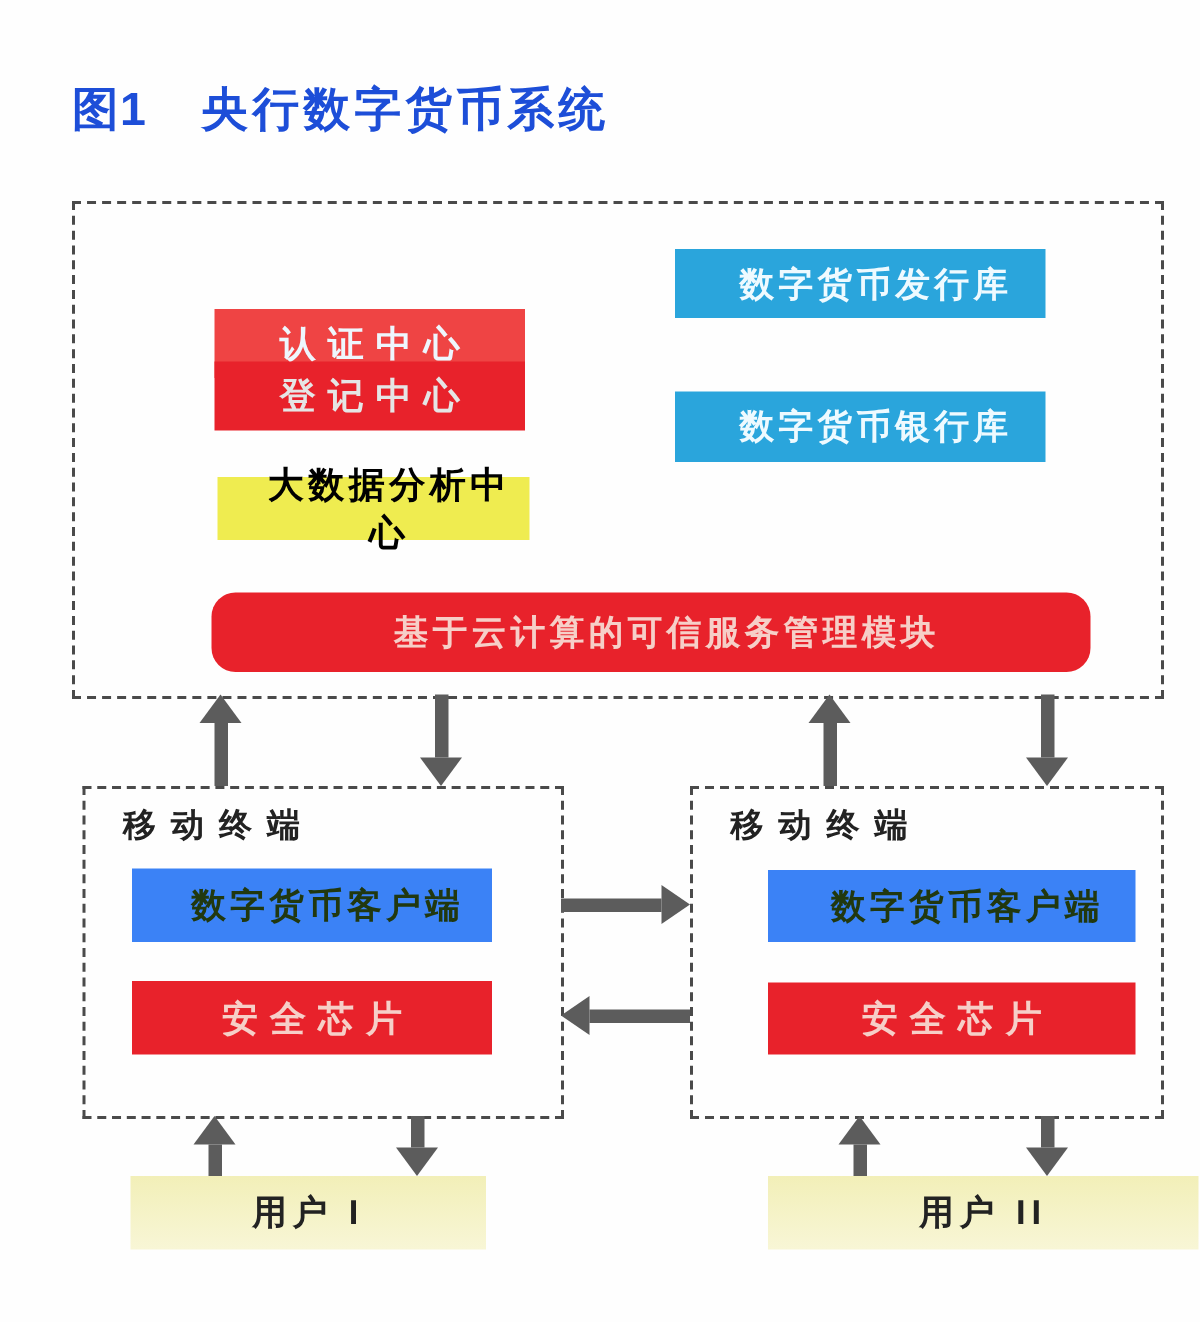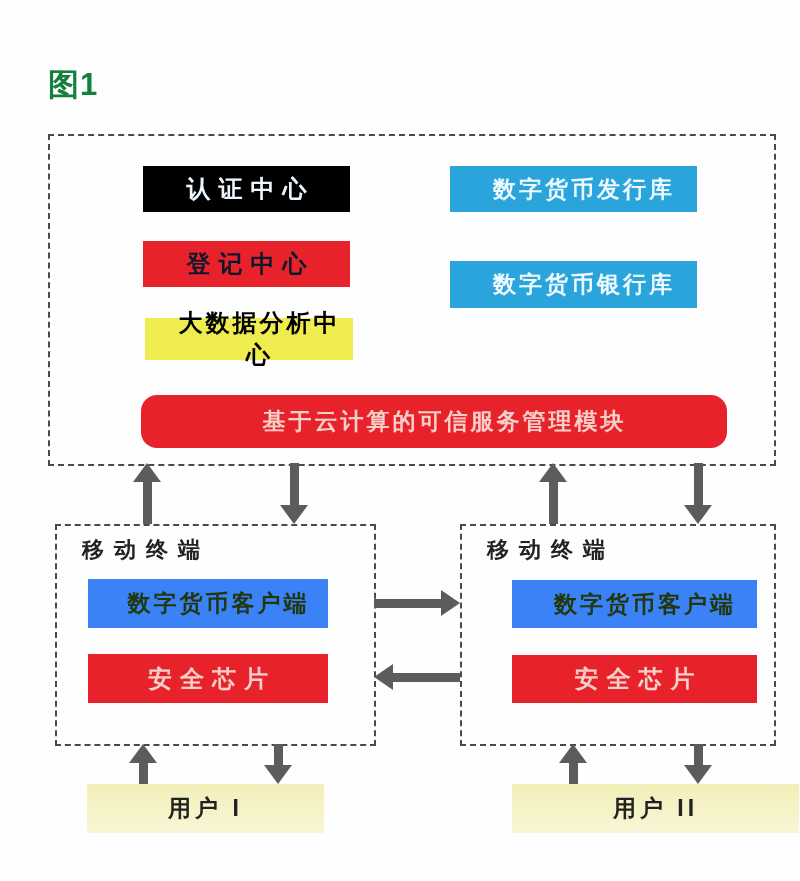--- a/index.html
+++ b/index.html
@@ -3,37 +3,37 @@
 <meta charset="utf-8">
 <style>
   html,body { margin:0; padding:0; background:#ffffff; }
   #canvas {
     position:relative; width:800px; height:881px;
     background:#fefefe; overflow:hidden;
     font-family:"Liberation Sans", "DejaVu Sans", sans-serif;
   }
   .title {
     position:absolute; left:48px; top:52px;
-    font-size:31px; font-weight:bold; color:#15803d;
-    display:flex; align-items:baseline;margin-top:12px;
+    font-size:31px; font-weight:bold; color:#1d4ed8;
+    display:flex; align-items:baseline;
   }
   .title .fig-label { margin-right:36px; letter-spacing:1px; }
   .title .fig-text  { letter-spacing:3px; }
 
   .dashed-box { position:absolute; border:2px dashed #4a4a4a; background:transparent; }
 
   .node {
     position:absolute; display:flex; align-items:center; justify-content:center;
     font-weight:bold; text-align:center; box-sizing:border-box;
   }
   .node.short { font-size:24px; letter-spacing:8px; padding-left:8px; }
   .node.long  { font-size:23px; letter-spacing:3px; padding-left:21px;text-align:center; }
-  .blue   { background:#000000; color:#eef6fd; }
+  .blue   { background:#ef4444; color:#eef6fd;margin-top:40px; }
   .cyan   { background:#2aa5dc; color:#eefaff; }
-  .redbox { background:#e8222b; color:#0f172a; }
+  .redbox { background:#e8222b; color:#e5e5e5; }
   .redbox.pinktext { color:#f6cfc8; }
   .yellow { background:#efec50; color:#000000; }
   .green  { background:#3b82f6; color:#21380f; }
   .cream  { background:linear-gradient(#f2efb8, #f8f6d6); color:#222; }
 
   .terminal-label {
     position:absolute; left:25px; top:9px;
     font-size:22px; font-weight:bold; color:#222; letter-spacing:10px;
   }
   .user-node { font-size:23px; font-weight:bold; letter-spacing:4px; }
@@ -48,20 +48,21 @@
   .tri-right { width:0; height:0; border-top:13px solid transparent; border-bottom:13px solid transparent; border-left:19px solid #5c5c5c; }
   .tri-left  { width:0; height:0; border-top:13px solid transparent; border-bottom:13px solid transparent; border-right:19px solid #5c5c5c; }
 </style>
 </head>
 <body>
 
 <div id="canvas">
 
   <div class="title">
     <span class="fig-label">图1</span>
+    <span class="fig-text">央行数字货币系统</span>
   </div>
 
   <div class="dashed-box" style="left:48px; top:134px; width:724px; height:328px;">
   </div>
 
   <div class="node short blue" style="left:143px; top:166px; width:207px; height:46px;">认证中心</div>
 
   <div class="node long cyan" style="left:450px; top:166px; width:247px; height:46px;">数字货币发行库</div>
 
   <div class="node short redbox" style="left:143px; top:241px; width:207px; height:46px;">登记中心</div>

